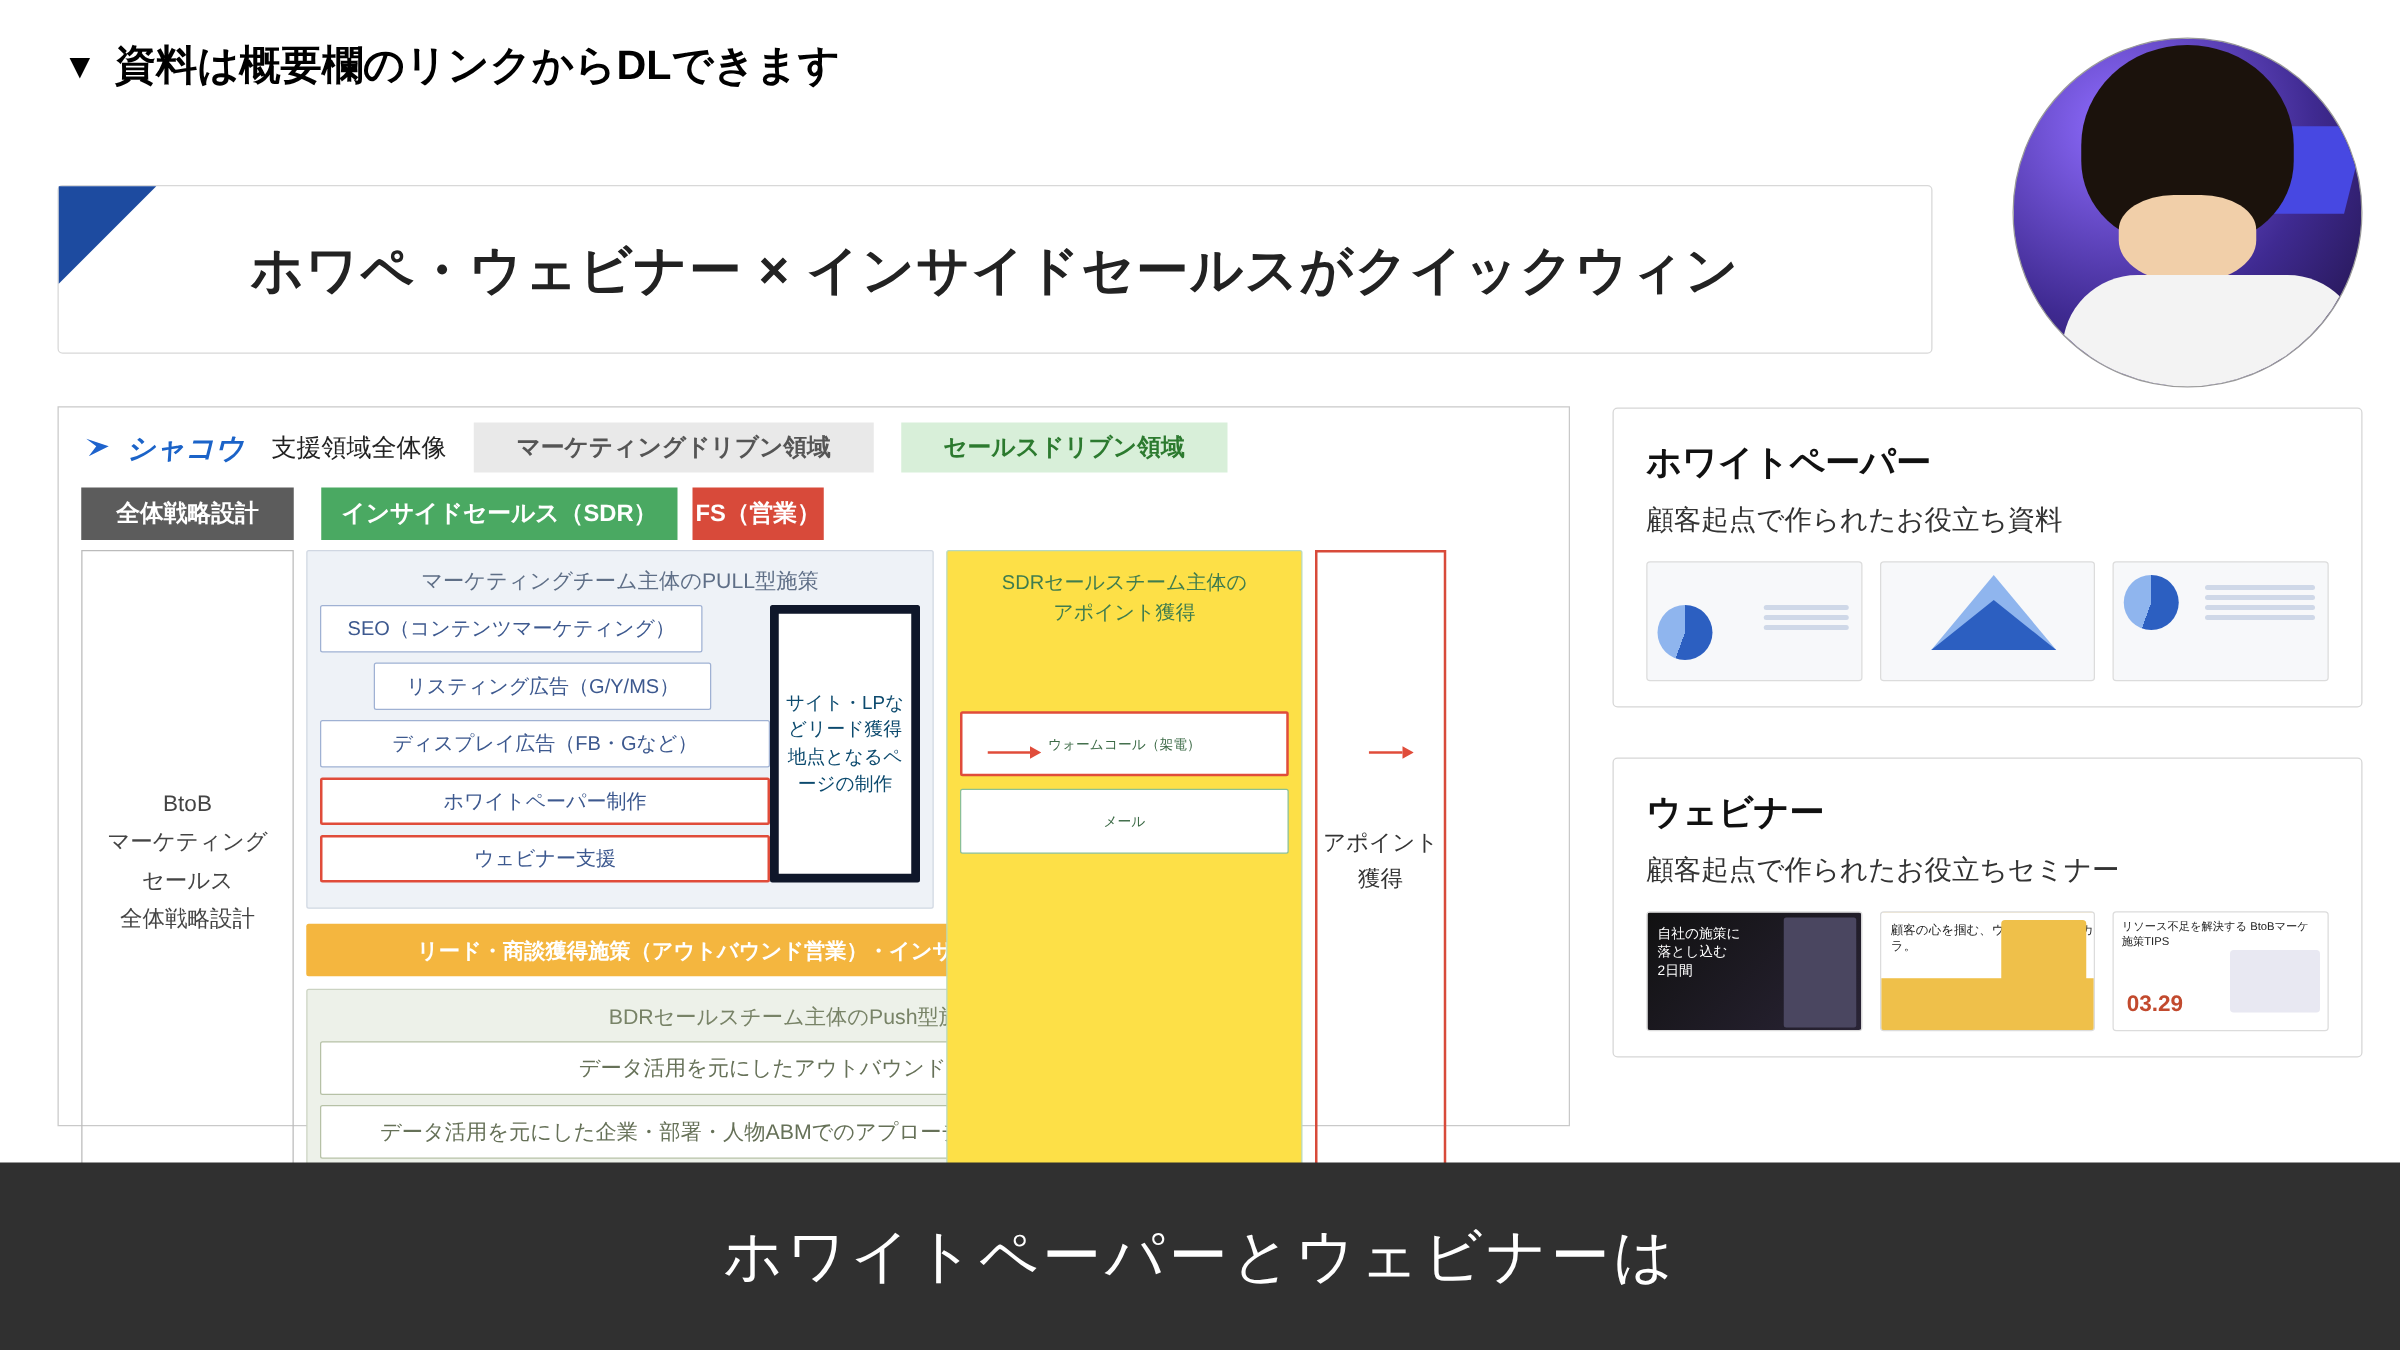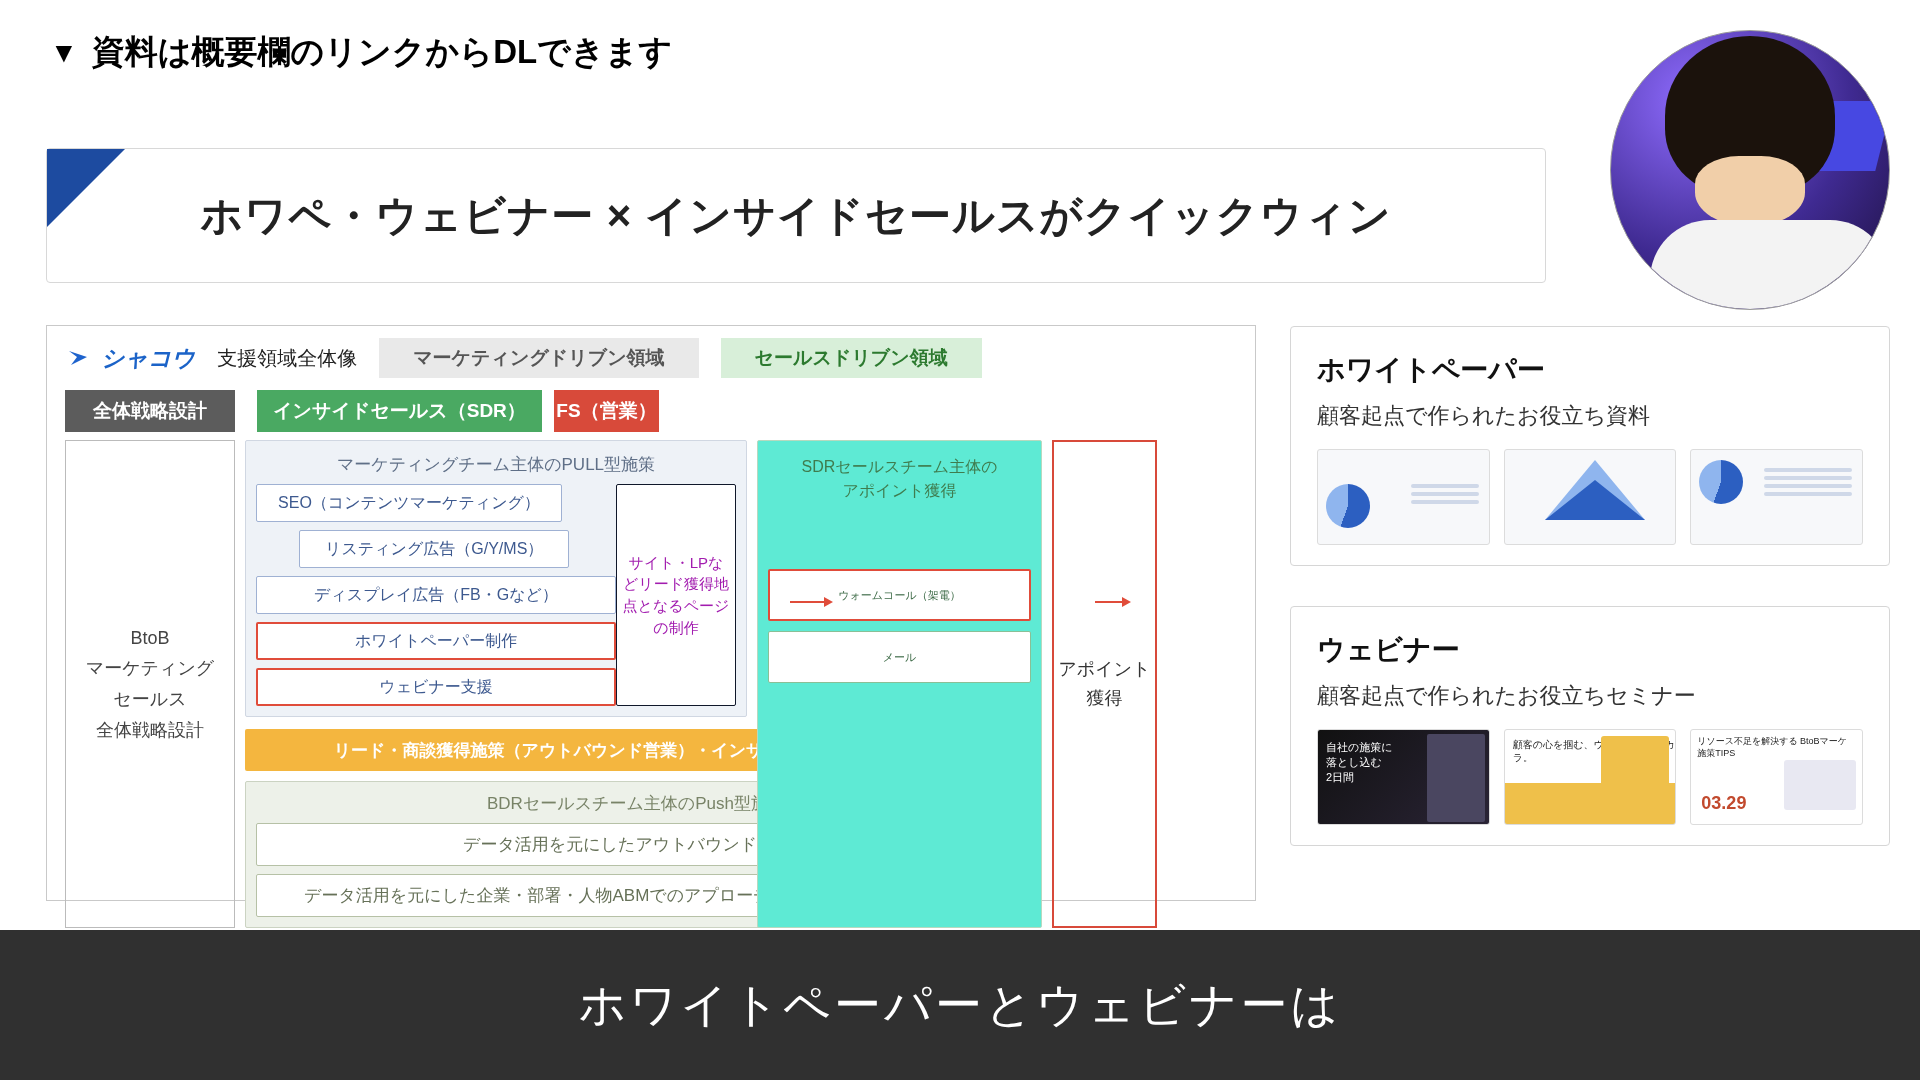--- a/index.html
+++ b/index.html
@@ -34,35 +34,35 @@
   .r2.blue{background:#2553a4;width:500px}
   .r2.green{background:#4aa962;width:285px;margin-left:12px}
   .r2.red{background:#d84a3a;width:105px;margin-left:12px}
 
   .body-grid{display:flex;padding:0 18px 14px;gap:10px}
   .col-side{width:170px;border:1px solid #bbb;display:flex;align-items:center;justify-content:center;text-align:center;font-size:18px;color:#444;line-height:1.7;padding:20px 6px}
   .col-main{width:502px;display:flex;flex-direction:column}
   .col-sdr{width:285px;display:flex;flex-direction:column;gap:8px}
   .col-fs{width:105px;border:2px solid #d84a3a;display:flex;align-items:center;justify-content:center;text-align:center;font-size:18px;color:#333;line-height:1.6}
 
-  .pull-box{background:#eef2f7;border:1px solid #d0d7e2;padding:10px 10px 10px;border-radius:2px}
+  .pull-box{background:#eef2f7;border:1px solid #d0d7e2;padding:10px 10px 20px;border-radius:2px}
   .pull-title{text-align:center;font-size:17px;color:#5f6f87;margin:2px 0 8px}
   .pull-row{display:flex;gap:0}
   .pull-left{flex:1;display:flex;flex-direction:column;gap:8px}
-  .pull-right{width:120px;border:1px solid #0f172a;background:#fff;border-radius:2px;font-size:15px;color:#a21caf;display:flex;align-items:center;justify-content:center;text-align:center;line-height:1.45;padding:4px}
+  .pull-right{width:120px;border:7px solid #0f172a;background:#fff;border-radius:2px;font-size:15px;color:#0c4a6e;display:flex;align-items:center;justify-content:center;text-align:center;line-height:1.45;padding:4px}
   .cell{height:38px;border:1px solid #9fb1d3;background:#fff;border-radius:2px;display:flex;align-items:center;justify-content:center;font-size:16px;color:#3d598f}
   .cell.red{border:2px solid #e04c3a}
 
   .yellow-bar{margin-top:12px;height:42px;background:#f4b63f;color:#fff;font-weight:700;font-size:17px;display:flex;align-items:center;justify-content:center;border-radius:2px;width:782px}
   .bdr-box{width:782px;margin-top:10px;background:#edf1e9;border:1px solid #cbd3c2;border-radius:2px;padding:10px}
   .bdr-title{text-align:center;color:#788367;font-size:17px;margin-bottom:8px}
   .bdr-cell{background:#fff;border:1px solid #b6c1a6;border-radius:2px;padding:9px;text-align:center;font-size:17px;color:#667158;margin-bottom:8px}
   .bdr-cell:last-child{margin-bottom:0}
 
-  .sdr-box{background:#5eead4;border:1px solid #b7d9bf;border-radius:2px;padding:14px 10px;flex:1}
+  .sdr-box{background:#fde047;border:1px solid #b7d9bf;border-radius:2px;padding:14px 10px;flex:1}
   .sdr-title{text-align:center;font-size:16px;color:#3f7c4e;line-height:1.5;margin-bottom:66px}
   .sdr-cell{background:#fff;border:1px solid #8abf96;border-radius:2px;height:52px;display:flex;align-items:center;justify-content:center;font-size:11px;color:#3c6a46;margin-bottom:10px}
   .sdr-cell.red{border:2px solid #e04c3a}
 
   .arrow{position:absolute;pointer-events:none}
   .arrow.a1{left:743px;top:270px;width:43px;height:12px}
   .arrow.a2{left:1048px;top:270px;width:36px;height:12px}
   .arrow svg{display:block}
 
   .right-cards{position:absolute;left:1290px;top:326px;width:600px;display:flex;flex-direction:column;gap:40px}

